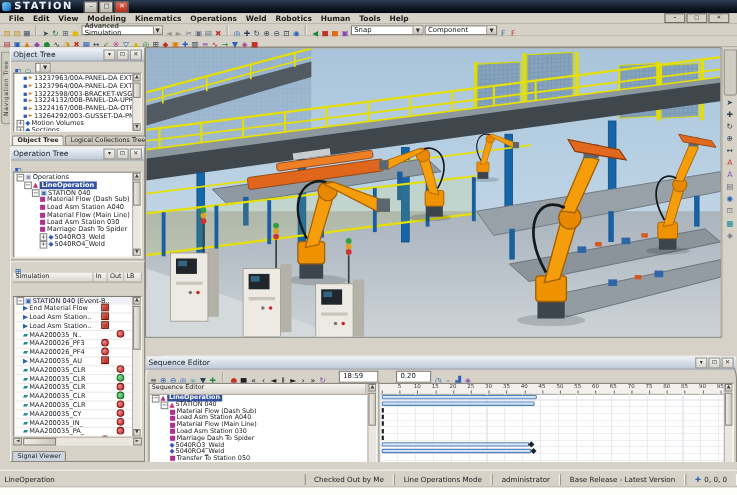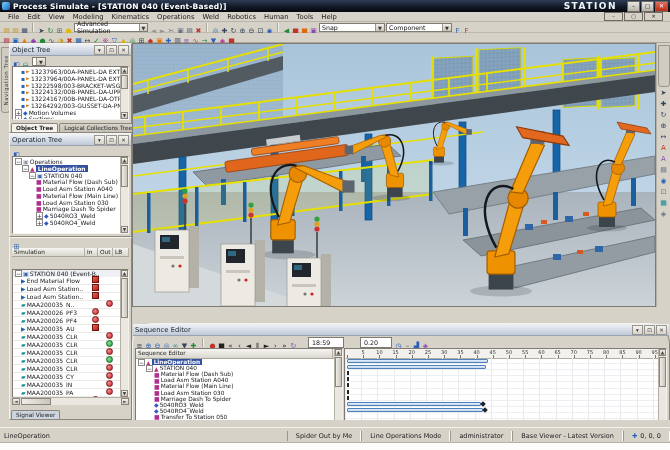--- a/index.html
+++ b/index.html
@@ -12,21 +12,21 @@
             color:#fff;display:flex;align-items:center;font-size:7.5px;}
   .titlebar .appicon{width:8px;height:8px;margin:0 3px 0 2px;background:linear-gradient(135deg,#7fd3ff,#1666c0);border-radius:2px;}
   .titlebar .ttl{flex:1;font-weight:bold;letter-spacing:.2px;white-space:nowrap;overflow:hidden;}
   .brand{font-weight:bold;font-size:9px;letter-spacing:1.5px;color:#eef4fa;margin-right:10px;}
   .winbtns{display:flex;gap:1px;margin-right:2px;}
   .wbtn{width:11px;height:9px;background:linear-gradient(#e8e6e0,#b8b4aa);border:1px solid #6e6a60;color:#222;
         font-size:6px;line-height:8px;text-align:center;}
   .wbtn.close{background:linear-gradient(#e0715f,#b92b17);color:#fff;}
   .menubar{left:0;top:12px;width:670px;height:9px;background:#d6d2c8;border-bottom:1px solid #b7b3a9;
            display:flex;align-items:center;font-size:6.8px;color:#1c1c1c;}
-  .menubar span{padding:0 4px;}
+  .menubar span{padding:0 4px;font-weight:bold;}
   .mdi-btns{margin-left:auto;display:flex;gap:1px;margin-right:3px;}
   .mdi-btns .wbtn{width:9px;height:7px;font-size:5px;line-height:6px;background:#d6d2c8;}
   .tbar{left:0;width:670px;background:#d6d2c8;display:flex;align-items:center;gap:1px;padding-left:2px;box-sizing:border-box;
         border-bottom:1px solid #bdb9af;}
   .tbar1{top:22px;height:11px;}
   .tbar2{top:33px;height:10px;border-bottom:1px solid #aaa69c;}
   .chip{display:inline-block;width:9px;height:9px;font-size:7px;line-height:9px;text-align:center;flex:0 0 auto;
         border-radius:1px;}
   .tsep{width:1px;height:9px;background:#a9a59b;border-right:1px solid #f2f0ea;margin:0 2px;flex:0 0 auto;}
   .combo{height:9px;background:#fff;border:1px solid #7f7b73;display:flex;align-items:center;font-size:6.3px;color:#111;
@@ -84,21 +84,20 @@
   .colhead{display:flex;background:linear-gradient(#f6f5f1,#d9d6cd);border-bottom:1px solid #a9a59b;font-size:5.8px;color:#222;}
   .colhead div{border-right:1px solid #b5b1a7;padding:1px 2px;box-sizing:border-box;white-space:nowrap;overflow:hidden;}
 </style>
 </head>
 <body>
 
 <div class="app">
 
   <div class="abs titlebar">
     <span class="appicon"></span>
-    <span class="ttl">Process Simulate - [STATION 040 (Event-Based)]</span>
     <span class="brand">STATION</span>
     <span class="winbtns">
       <span class="wbtn">–</span>
       <span class="wbtn">▢</span>
       <span class="wbtn close">✕</span>
     </span>
   </div>
 
   <div class="abs menubar">
     <span><span>File</span><span>Edit</span><span>View</span><span>Modeling</span><span>Kinematics</span><span>Operations</span><span>Weld</span><span>Robotics</span><span>Human</span><span>Tools</span><span>Help</span></span>
@@ -765,24 +764,24 @@
       <span class="tab active">Sequence Editor</span>
       <span class="tab">Path Editor</span>
     </div>
   </div>
 
   <div class="abs" style="left:0;top:420px;width:670px;height:7px;background:#d6d2c8;"></div>
   <div class="abs statusbar">
     <span style="padding-left:4px;">LineOperation</span>
     <span style="flex:1;"></span>
     <span style="display:flex;align-items:center;">
-        <span class="scell">Spider Out by Me</span>
+        <span class="scell">Checked Out by Me</span>
         <span class="scell">Line Operations Mode</span>
         <span class="scell">administrator</span>
-        <span class="scell">Base Viewer - Latest Version</span>
+        <span class="scell">Base Release - Latest Version</span>
       </span>
     <span class="scell">
       <span style="color:#2a62b8;font-weight:bold;margin-right:3px;">✚</span>
       <span>0, 0, 0</span>
     </span>
   </div>
   <div class="abs" style="left:0;top:442px;width:670px;height:8px;background:#fdfdfb;border-top:1px solid #b5b1a7;"></div>
 </div>
 
 </body></html>

